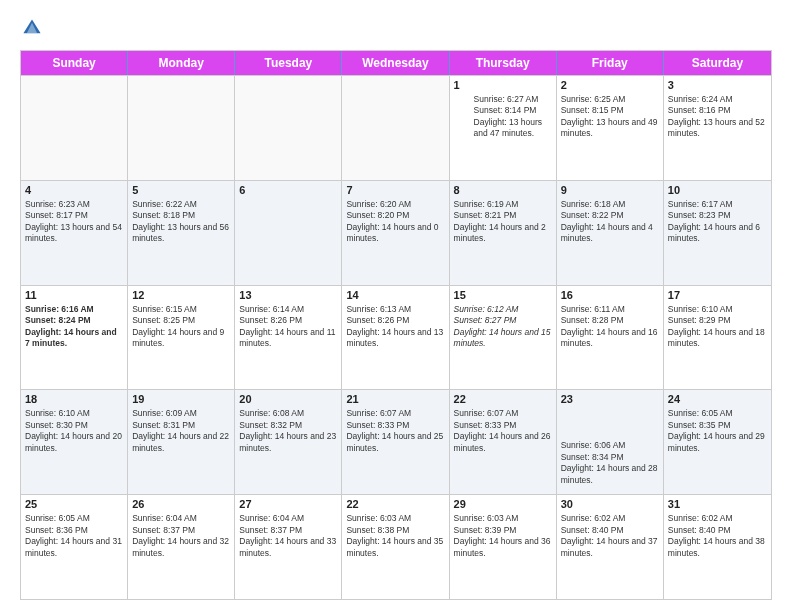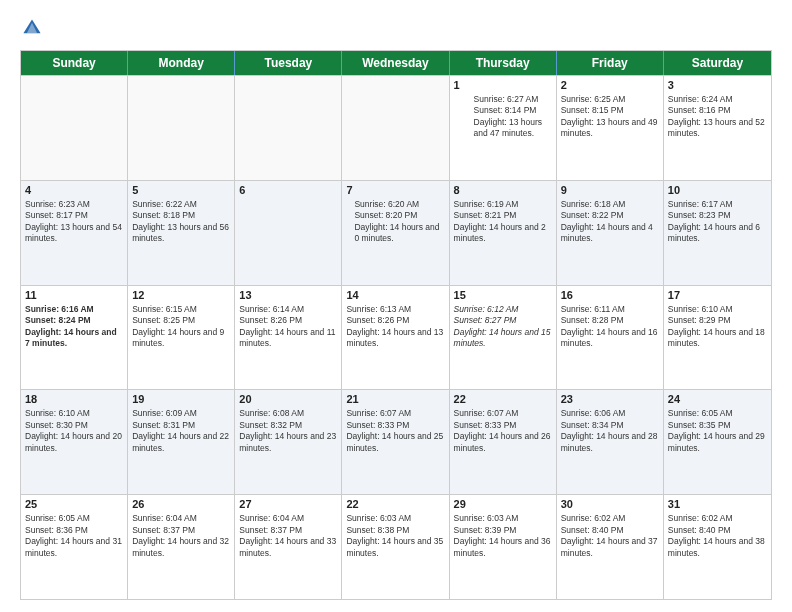--- a/index.html
+++ b/index.html
@@ -54,21 +54,21 @@
     }
     .calendar {
       flex: 1;
       display: flex;
       flex-direction: column;
       border: 1px solid #ccc;
     }
     .cal-header {
       display: grid;
       grid-template-columns: repeat(7, 1fr);
-      background: #15803d;
+      background: #d946ef;
     }
     .cal-header-cell {
       color: #fff;
       font-size: 12px;
       font-weight: bold;
       text-align: center;
       padding: 5px 2px;
       border-right: 1px solid #5a9ad4;
     }
     .cal-header-cell:last-child { border-right: none; }
@@ -176,21 +176,21 @@
             <div class="day-num">5</div>
             <div class="cell-info" style="white-space: pre-line;">Sunrise: 6:22 AM
 Sunset: 8:18 PM
 Daylight: 13 hours and 56 minutes.</div>
           </div>
           <div class="cal-cell alt-row">
             <div class="day-num">6</div>
           </div>
           <div class="cal-cell alt-row">
             <div class="day-num">7</div>
-            <div class="cell-info" style="white-space: pre-line; margin-left: 8px;">Sunrise: 6:20 AM
+            <div class="cell-info" style="white-space: pre-line;">Sunrise: 6:20 AM
 Sunset: 8:20 PM
 Daylight: 14 hours and 0 minutes.</div>
           </div>
           <div class="cal-cell alt-row">
             <div class="day-num">8</div>
             <div class="cell-info" style="white-space: pre-line;">Sunrise: 6:19 AM
 Sunset: 8:21 PM
 Daylight: 14 hours and 2 minutes.</div>
           </div>
           <div class="cal-cell alt-row">
@@ -276,21 +276,21 @@
 Daylight: 14 hours and 25 minutes.</div>
           </div>
           <div class="cal-cell alt-row">
             <div class="day-num">22</div>
             <div class="cell-info" style="white-space: pre-line;">Sunrise: 6:07 AM
 Sunset: 8:33 PM
 Daylight: 14 hours and 26 minutes.</div>
           </div>
           <div class="cal-cell alt-row">
             <div class="day-num">23</div>
-            <div class="cell-info" style="white-space: pre-line;">Sunrise: 6:06 AM
+            <div class="cell-info" style="white-space: pre-line; margin-top: 32px;">Sunrise: 6:06 AM
 Sunset: 8:34 PM
 Daylight: 14 hours and 28 minutes.</div>
           </div>
           <div class="cal-cell alt-row">
             <div class="day-num">24</div>
             <div class="cell-info" style="white-space: pre-line;">Sunrise: 6:05 AM
 Sunset: 8:35 PM
 Daylight: 14 hours and 29 minutes.</div>
           </div>
         </div>

